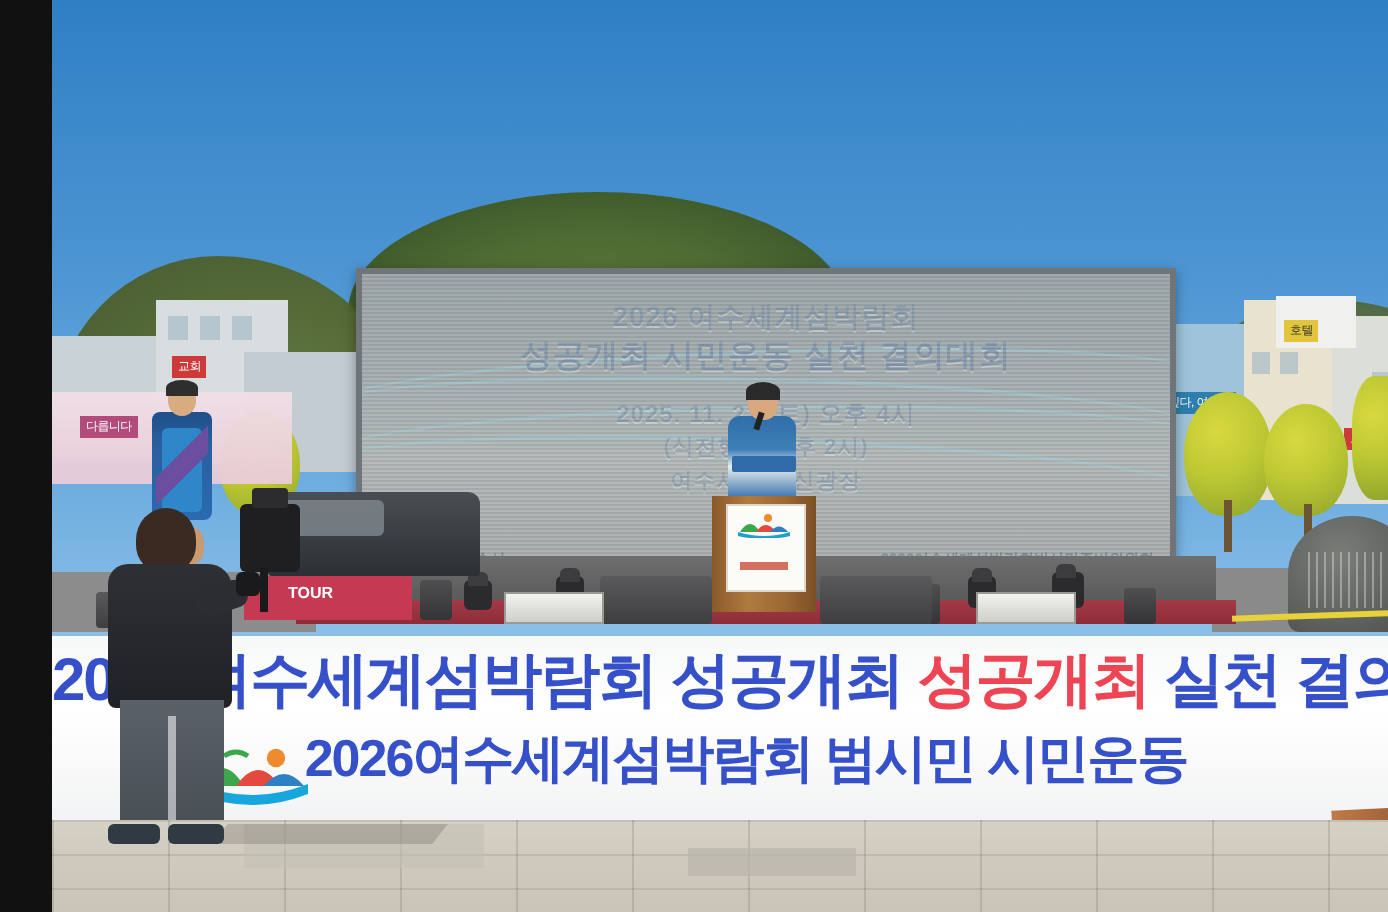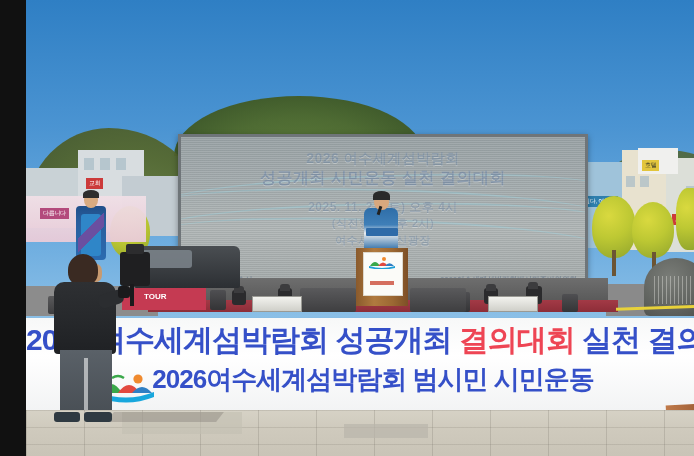--- a/index.html
+++ b/index.html
@@ -313,21 +313,21 @@
   <div class="tape"></div>
 
   <div class="m-body"></div>
   <div class="m-vest"></div>
   <div class="m-sash"></div>
   <div class="m-head"></div>
   <div class="m-hair"></div>
 
   <div class="banner">
     <div class="bn-line1">
-      <span class="bn-blue">2026 여수세계섬박람회 성공개최 </span><span class="bn-red">결의대회</span><span class="bn-blue"> 실천 결의대회</span>
+      <span class="bn-blue">2026 여수세계섬박람회 성공개최 </span><span class="bn-red">성공개최</span><span class="bn-blue"> 실천 결의대회</span>
     </div>
     <div class="bn-line2">2026여수세계섬박람회 범시민 시민운동</div>
     <div class="bn-logo">
       <svg viewBox="0 0 56 34" width="56" height="34">
         <path d="M14 8 Q20 4 26 8" stroke="#3aa84a" stroke-width="2.4" fill="none"></path>
         <circle cx="40" cy="9" r="4.6" fill="#f08a2e"></circle>
         <path d="M2 23 Q13 5 24 23 Z" fill="#3aa84a"></path>
         <path d="M20 23 Q31 7 42 23 Z" fill="#e2493f"></path>
         <path d="M34 23 Q44 11 54 23 Z" fill="#2f7fc4"></path>
         <path d="M0 22 Q28 33 56 22 L56 27 Q28 38 0 27 Z" fill="#18a7dd"></path>

